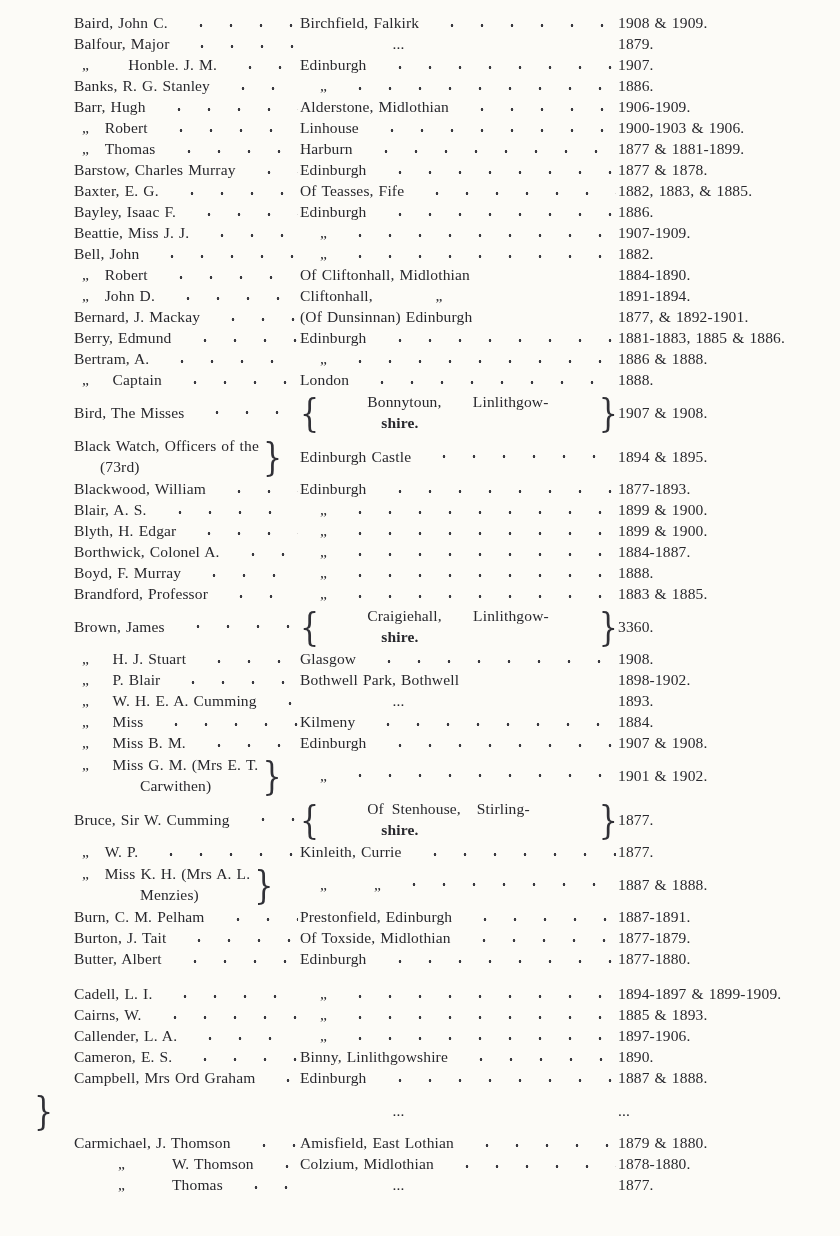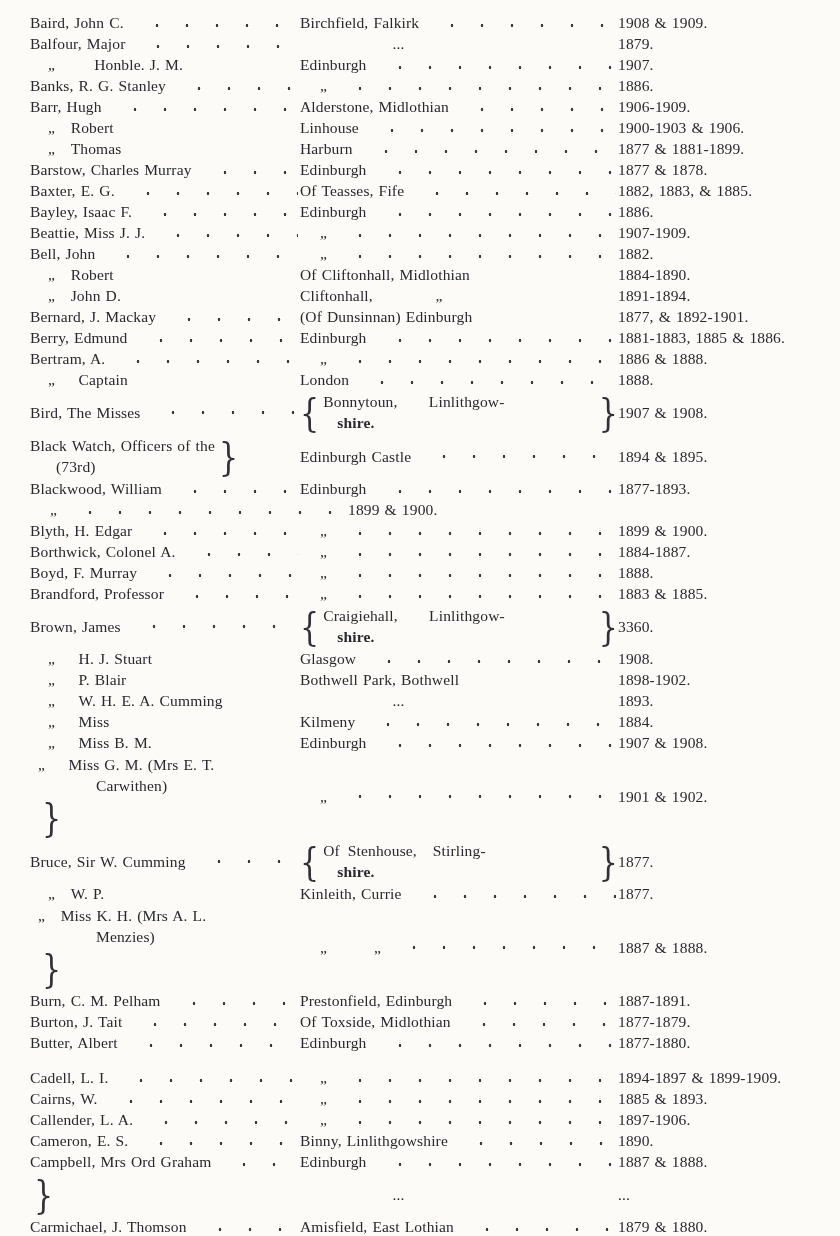--- a/index.html
+++ b/index.html
@@ -16,23 +16,23 @@
     word-spacing:1px;
   }
   .row { display:flex; align-items:baseline; min-height:21px; line-height:21px; }
   .row.multi { align-items:center; padding:1px 0; }
   .row.gap { margin-top:14px; }
   .c-name { width:270px; display:flex; align-items:baseline; flex-shrink:0; }
   .multi .c-name { align-items:flex-start; }
   .c-place { width:318px; display:flex; align-items:baseline; flex-shrink:0; }
   .multi .c-place { align-items:center; }
   .c-years { flex:1; }
-  .ind1 { padding-left:8px;flex-direction:column; }
+  .ind1 { padding-left:8px; }
   .ind2 { padding-left:44px; }
-  .nlines, .plines { min-width:0; }
+  .nlines, .plines { min-width:0;margin-left:44px; }
   .plines { flex:1; }
   .n2a { padding-left:26px; }
   .n2b { padding-left:58px;font-family:Liberation Serif, serif; }
   .p2 { padding-left:14px;font-weight:bold; }
   .ditto { padding-left:20px; }
   .cdots { width:62%; text-align:center; }
   .leader {
     flex:1; height:5px; margin:0 2px 0 10px; align-self:baseline;
     background-image:radial-gradient(circle,#3a3a40 1.25px,transparent 1.55px);
     background-size:30px 5px; background-repeat:repeat-x; background-position:8px 100%;
@@ -321,20 +321,26 @@
           </div>
           <div class="leader"></div>
         </div>
         <div class="c-place">
           <div class="ptext">Edinburgh</div>
           <div class="leader"></div>
         </div>
         <div class="c-years"><span>1877-1893.</span></div>
       </div>
       <div class="row">
+        <div class="c-name">
+          <div class="nlines">
+            <div class="nline">Blair, A. S.</div>
+          </div>
+          <div class="leader"></div>
+        </div>
         <div class="c-place">
           <div class="ptext ditto">„</div>
           <div class="leader"></div>
         </div>
         <div class="c-years"><span>1899 &amp; 1900.</span></div>
       </div>
       <div class="row">
         <div class="c-name">
           <div class="nlines">
             <div class="nline">Blyth, H. Edgar</div>

